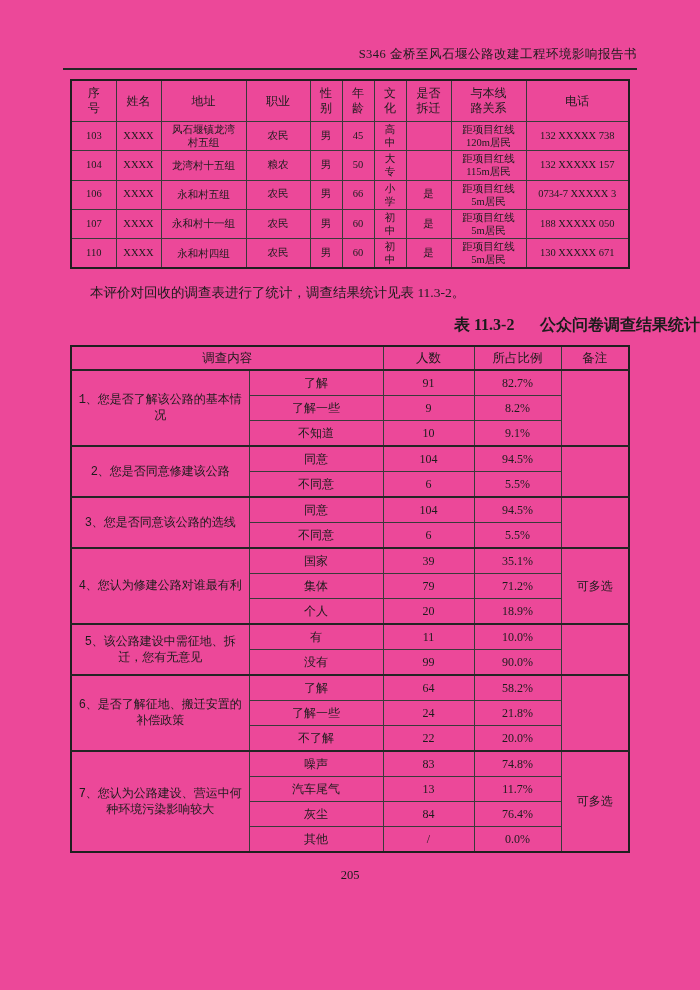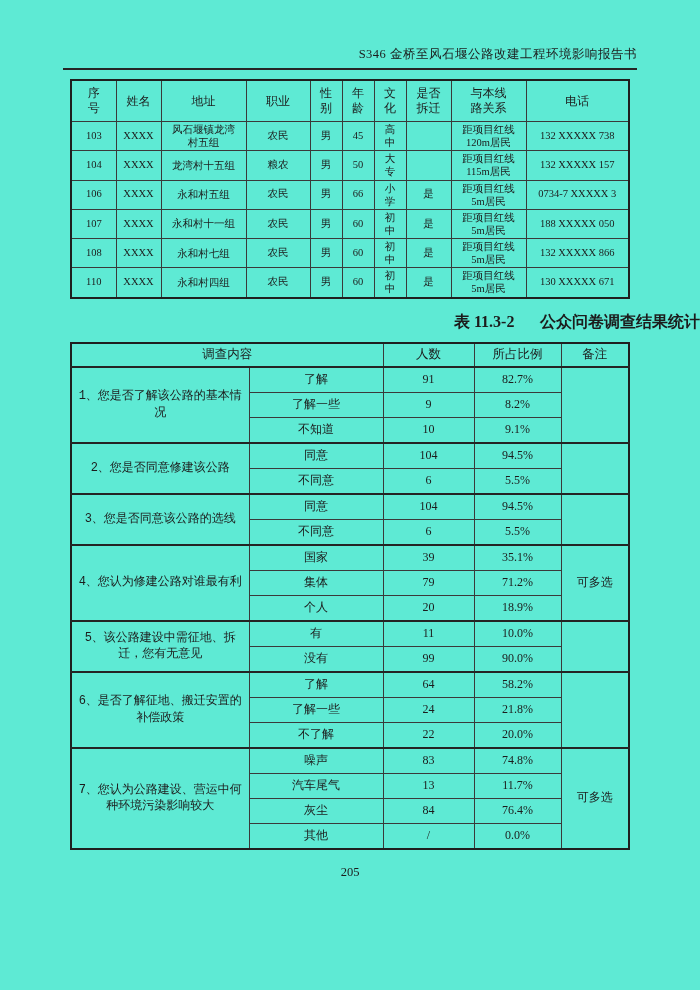--- a/index.html
+++ b/index.html
@@ -1,17 +1,17 @@
 <!DOCTYPE html>
 <html><head>
 <meta charset="utf-8">
 <style>
   html,body{margin:0;padding:0;background:#ffffff;}
   .page{
-    width:700px;height:990px;background:#5eead4;position:relative;overflow:hidden;
+    width:700px;height:990px;background:#ec4899;position:relative;overflow:hidden;
     font-family:"Liberation Serif","DejaVu Serif",serif;color:#1c1c1c;
   }
   .doc-header{
     margin:46px 63px 0 63px;text-align:right;font-size:12.5px;letter-spacing:.5px;
     padding-bottom:5px;border-bottom:2px solid #262626;
   }
   table{border-collapse:collapse;table-layout:fixed;padding-left:39px;}
   .t1{width:558px;margin:9px auto 0;border:2px solid #1f1f1f;font-size:10.5px;}
   .t1 th,.t1 td{
     border:1px solid #3a3a3a;text-align:center;vertical-align:middle;
@@ -118,46 +118,35 @@
           <td><span class="addr">永和村十一组</span></td>
           <td>农民</td>
           <td>男</td>
           <td>60</td>
           <td><span class="w1">初中</span></td>
           <td>是</td>
           <td><span class="w5">距项目红线5m居民</span></td>
           <td>188 XXXXX 050</td>
         </tr>
         <tr>
-          <td>108</td>
-          <td>XXXX</td>
-          <td><span class="addr">永和村七组</span></td>
-          <td>农民</td>
-          <td>男</td>
-          <td>60</td>
-          <td><span class="w1">初中</span></td>
-          <td>是</td>
-          <td><span class="w5">距项目红线5m居民</span></td>
-          <td>132 XXXXX 866</td>
-        </tr>
-        <tr>
           <td>110</td>
           <td>XXXX</td>
           <td><span class="addr">永和村四组</span></td>
           <td>农民</td>
           <td>男</td>
           <td>60</td>
           <td><span class="w1">初中</span></td>
           <td>是</td>
           <td><span class="w5">距项目红线5m居民</span></td>
           <td>130 XXXXX 671</td>
         </tr>
       </tbody>
   </table>
 
+  <div class="intro">本评价对回收的调查表进行了统计，调查结果统计见表 11.3-2。</div>
 
   <div class="t2-title">
     <span class="tlabel">表 11.3-2</span><span>公众问卷调查结果统计</span>
   </div>
 
   <table class="t2">
     <colgroup>
       <col style="width:178px">
         <col style="width:134px">
         <col style="width:91px">

